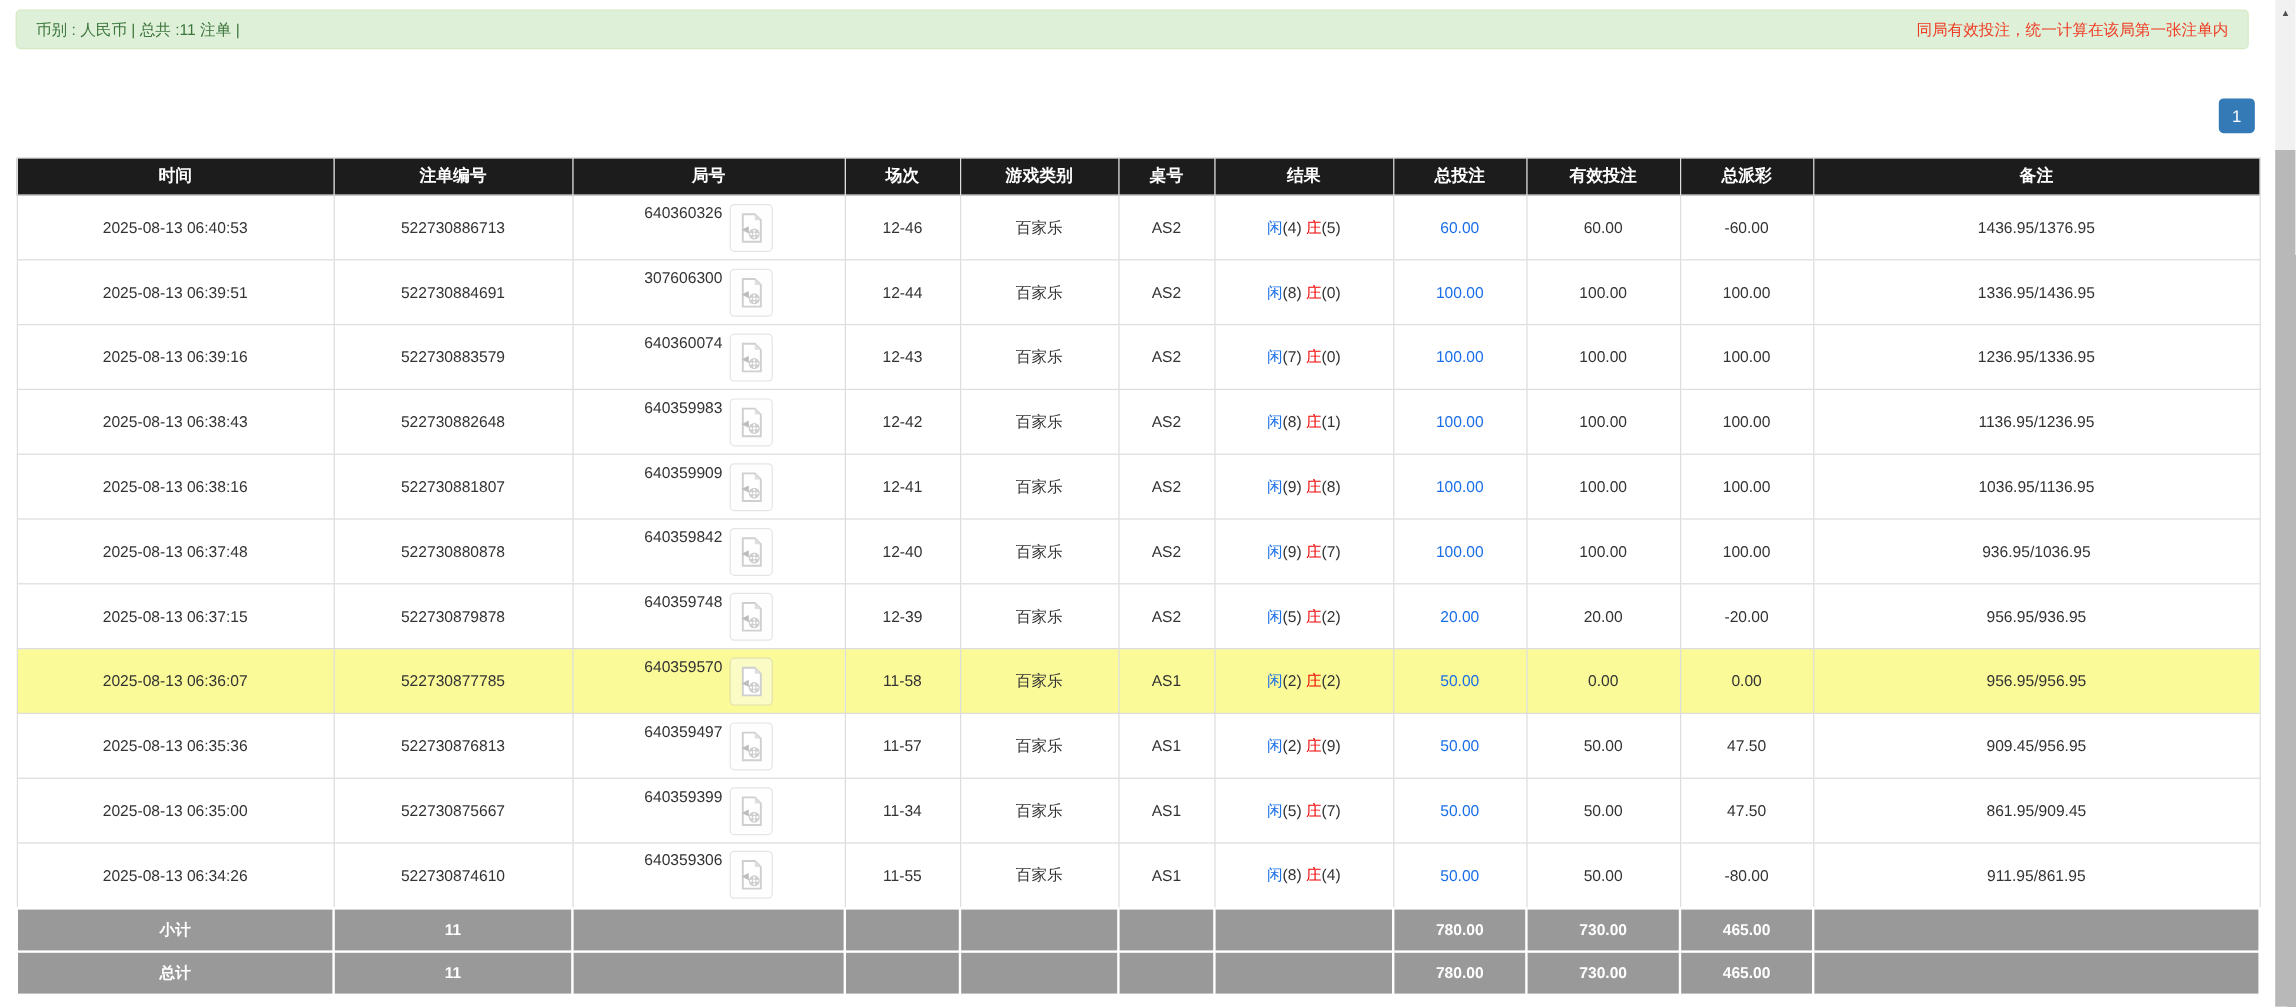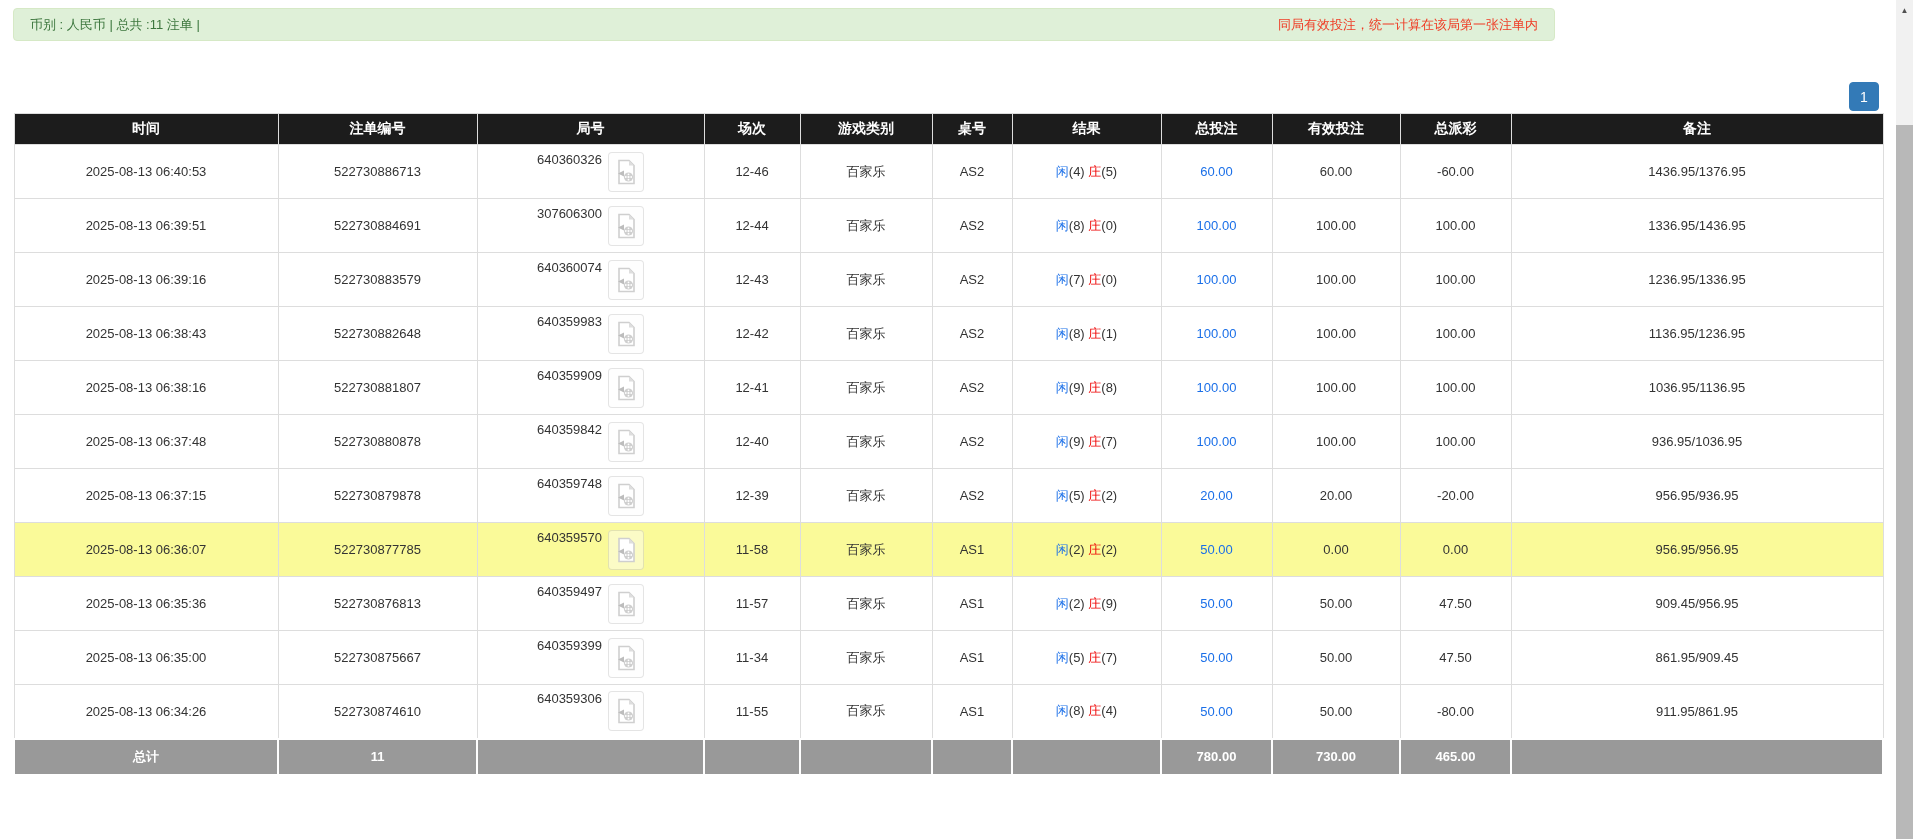--- a/index.html
+++ b/index.html
@@ -7,35 +7,35 @@
     --notice-red:#ef3b24; --accent-blue:#1a6fe8; --negative-red:#ee0000;
     --highlight-yellow:#fafa99; --pagination-blue:#337ab7; --header-black:#1c1c1c;
     --footer-gray:#999999;
   }
   *{margin:0;padding:0;box-sizing:border-box;}
   html,body{width:1913px;height:839px;overflow:hidden;background:#fff;
     font-family:"Liberation Sans","DejaVu Sans",sans-serif;}
   .page{position:relative;width:1913px;height:839px;}
 
   
-  .top-bar{position:absolute;left:13px;top:8px;width:1542px;height:33px;
+  .top-bar{position:absolute;left:13px;top:8px;width:1861px;height:33px;
     background:var(--bar-green-bg);border:1px solid var(--bar-green-border);
     border-radius:4px;display:flex;align-items:center;justify-content:space-between;
     padding:0 16px;font-size:13px;}
   .top-bar .left{color:var(--bar-green-text);}
   .top-bar .right{color:var(--notice-red);}
 
   
   .page-btn{position:absolute;left:1849px;top:82px;width:30px;height:29px;
     background:var(--pagination-blue);border:1px solid var(--pagination-blue);
     border-radius:4px;color:#fff;font-size:14px;display:flex;align-items:center;
     justify-content:center;cursor:pointer;}
 
   
-  table.bet-table{position:absolute;left:13px;top:113px;width:1869px;
+  table.bet-table{position:absolute;left:13px;top:131px;width:1869px;
     border-collapse:collapse;table-layout:fixed;}
   .bet-table th{background:var(--header-black);color:#fff;font-weight:bold;
     font-size:14px;height:31px;border:1px solid #ddd;text-align:center;}
   .bet-table tbody td{border:1px solid #ddd;height:54px;text-align:center;
     vertical-align:middle;font-size:13px;color:#333;background:#fff;}
   .bet-table tbody tr.hl td{background:var(--highlight-yellow);margin-left:40px;}
   .bet-table tfoot td{background:var(--footer-gray);color:#fff;font-size:13px;
     height:36px;border:2px solid #fff;text-align:center;font-weight:bold;}
   a.bet-link{color:var(--accent-blue);text-decoration:none;cursor:pointer;}
   .res-p{color:var(--accent-blue);}
@@ -454,20 +454,33 @@
       <span class="res-b">庄</span><span>(4)</span>
     </td>
     <td><a class="bet-link">50.00</a></td>
     <td>50.00</td>
     <td class="neg">-80.00</td>
     <td>911.95/861.95</td>
   </tr>
       </tbody>
     <tfoot>
       <tr>
+        <td>小计</td>
+        <td>11</td>
+        <td></td>
+          <td></td>
+        <td></td>
+          <td></td>
+        <td></td>
+        <td>780.00</td>
+        <td>730.00</td>
+        <td>465.00</td>
+        <td></td>
+      </tr>
+      <tr>
         <td>总计</td>
         <td>11</td>
         <td></td>
           <td></td>
         <td></td>
           <td></td>
         <td></td>
         <td>780.00</td>
         <td>730.00</td>
         <td>465.00</td>

